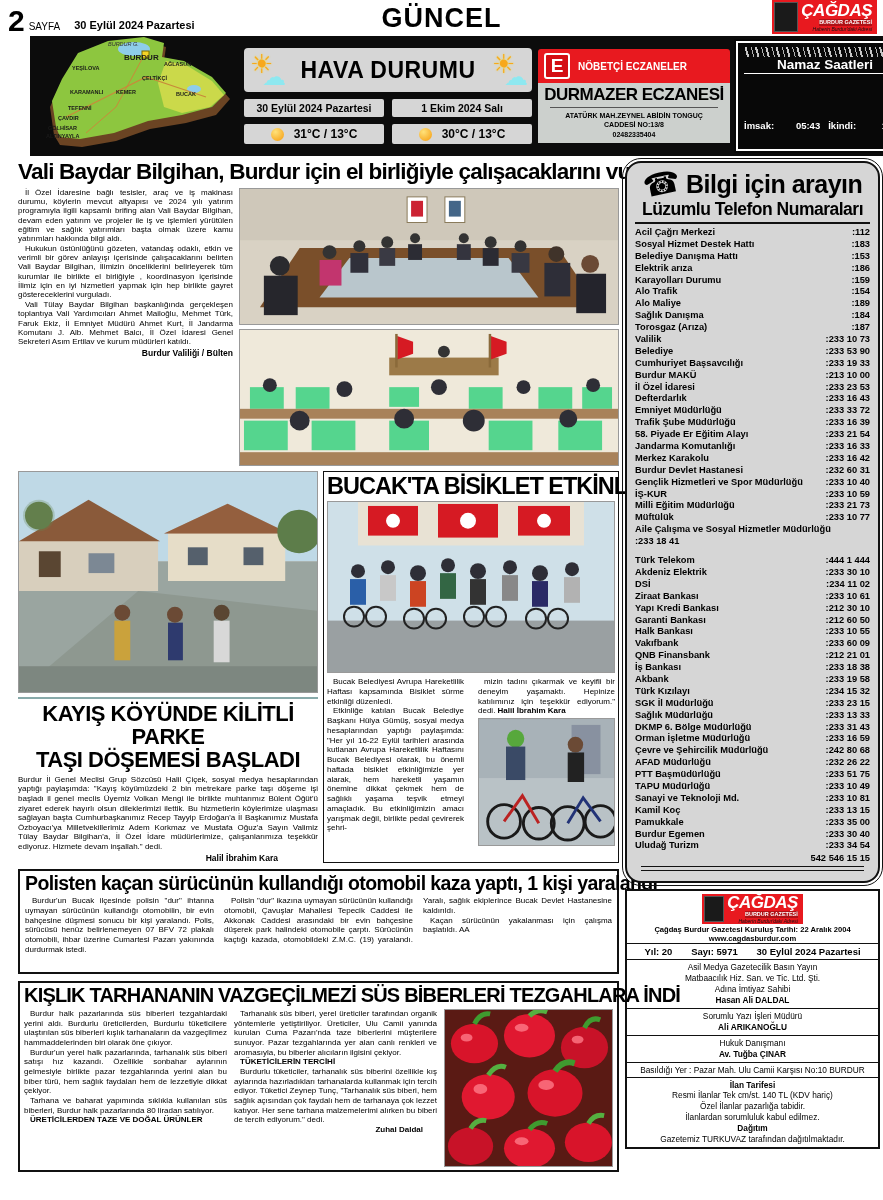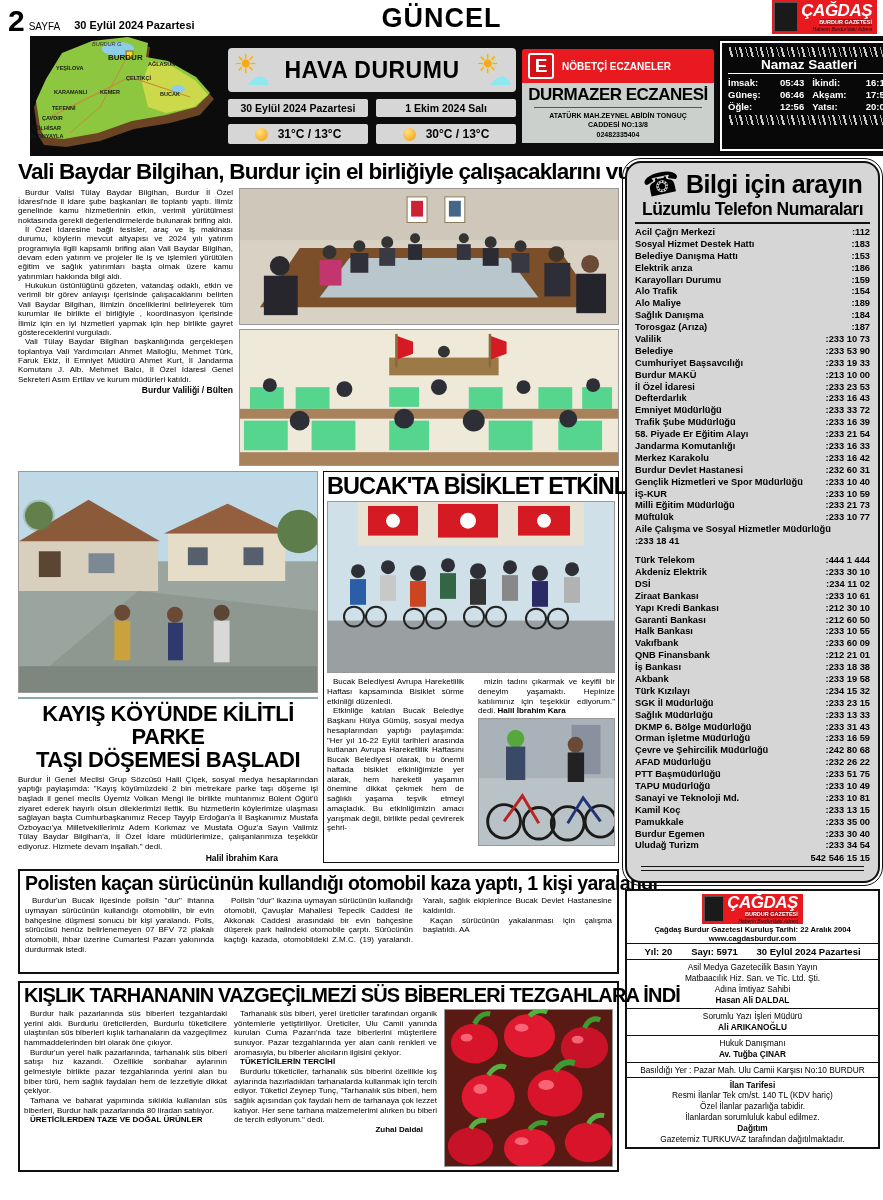--- a/index.html
+++ b/index.html
@@ -14,21 +14,21 @@
   .top-date { font-size:11px; font-weight:bold; margin-bottom:3px; }
   .section-title { position:absolute; left:0; right:0; text-align:center; bottom:2px; font-size:27px; font-weight:bold; letter-spacing:1px; }
   .brand { margin-left:auto; display:flex; align-items:stretch; background:#e8191f; padding:2px 5px 2px 2px; height:34px; }
   .brand .portrait { width:24px; background:#1a1a1a; margin-right:3px; border:1px solid #555; }
   .brand-txt { display:flex; flex-direction:column; justify-content:center;align-items:flex-end; }
   .brand-title { color:#fff; font-weight:bold; font-size:17px; font-style:italic; letter-spacing:-0.5px; line-height:1; }
   .brand-sub { color:#fff; background:#b01015; font-size:5.5px; font-weight:bold; text-align:center; line-height:1.3; }
   .brand-tag { color:#111; font-size:5px; font-style:italic; text-align:right; line-height:1.2; }
 
   
-  .banner { margin-left:30px; height:120px; background:#0c0c0c; display:flex; align-items:center; gap:6px; padding:4px 4px 4px 0; }
+  .banner { margin-left:30px; height:120px; background:#0c0c0c; display:flex; align-items:center; gap:6px; padding:4px 4px 4px 16px; }
   .map-area { position:relative; width:192px; height:118px; flex:none; }
   .map-area svg { position:absolute; inset:0; }
   .map-town { position:absolute; font-size:5.5px; font-weight:bold; color:#1a1a1a; white-space:nowrap; }
   .map-town.big { font-size:8px; }
   .map-town.lake { color:#333; font-style:italic; font-weight:normal; }
   .weather { flex:none; width:288px; display:flex; flex-direction:column; gap:7px; }
   .w-titlebar { background:#d6d6d6; border-radius:4px; height:44px; display:flex; align-items:center; justify-content:space-between; padding:0 4px; }
   .w-title { font-size:23px; font-weight:bold; letter-spacing:0.5px; }
   .suncloud { position:relative; width:38px; height:34px; flex:none; }
   .suncloud .s { position:absolute; top:-2px; left:2px; color:#f7a81c; font-size:26px; line-height:1; text-shadow:0 0 2px #f7d21c; }
@@ -43,21 +43,21 @@
   .e-logo { width:26px; height:26px; background:#d40f15; border:2px solid #fff; border-radius:3px; color:#fff; font-size:19px; font-weight:bold; display:flex; align-items:center; justify-content:center; }
   .pharm-banner { color:#fff; font-size:10px; font-weight:bold; }
   .pharm-info { background:#ccd0cd; padding:3px 4px 4px; text-align:center; }
   .pharm-name { font-size:17px; font-weight:bold; letter-spacing:-0.5px; line-height:1.1; }
   .pharm-underline { border-top:1px solid #555; margin:2px 8px 3px; }
   .pharm-addr { font-size:7px; font-weight:bold; line-height:1.35; }
   .prayer { flex:none; width:178px; height:110px; background:#080808; border:2px solid #fff; outline:2px solid #080808; color:#fff; padding:4px 6px; position:relative; overflow:hidden; }
   .prayer-deco { height:10px; background:repeating-linear-gradient(75deg,#080808 0 3px,#e9e9e9 3px 5px,#080808 5px 9px,#cfcfcf 9px 10px); opacity:0.85; }
   .prayer-title { text-align:center; font-size:13.5px; font-weight:bold; border-bottom:1px solid #fff; padding-bottom:1px; margin-bottom:3px; }
   .prayer-grid { display:grid; grid-template-rows:repeat(3,auto); grid-auto-flow:column; column-gap:8px; row-gap:1px; }
-  .p-row { display:flex; justify-content:space-between; font-size:9.5px; font-weight:bold; }
+  .p-row { display:flex; justify-content:space-between; font-size:9.5px; font-weight:bold;margin-top:43px; }
 
   
   .content { display:flex; gap:6px; padding:5px 3px 0 18px; }
   .col-left { width:601px; flex:none; }
   .col-right { width:255px; flex:none; }
 
   h2.main-headline { font-size:22.5px; font-weight:bold; letter-spacing:-0.8px; line-height:1; margin-bottom:4px; white-space:nowrap; }
   .ma-body { display:flex; gap:6px; }
   .ma-text { width:215px; flex:none; font-size:8px; line-height:1.17; text-align:justify; }
   .ma-text p { text-indent:7px; }
@@ -247,21 +247,20 @@
   </div>
 
   <div class="content">
     <div class="col-left">
 
       <section class="main-article">
         <h2 class="main-headline">Vali Baydar Bilgihan, Burdur için el birliğiyle çalışacaklarını vurguladı</h2>
         <div class="ma-body">
           <div>
             <div class="ma-text">
-                <p>Burdur Valisi Tülay Baydar Bilgihan, Burdur İl Özel İdaresi'nde il idare şube başkanları ile toplantı yaptı. İlimiz genelinde kamu hizmetlerinin etkin, verimli yürütülmesi noktasında gerekli değerlendirmelerde bulunarak brifing aldı.</p>
                 <p>İl Özel İdaresine bağlı tesisler, araç ve iş makinası durumu, köylerin mevcut altyapısı ve 2024 yılı yatırım programıyla ilgili kapsamlı brifing alan Vali Baydar Bilgihan, devam eden yatırım ve projeler ile iş ve işlemleri yürütülen eğitim ve sağlık yatırımları başta olmak üzere kamu yatırımları hakkında bilgi aldı.</p>
                 <p>Hukukun üstünlüğünü gözeten, vatandaş odaklı, etkin ve verimli bir görev anlayışı içerisinde çalışacaklarını belirten Vali Baydar Bilgihan, İlimizin önceliklerini belirleyerek tüm kurumlar ile birlikte el birliğiyle , koordinasyon içerisinde İlimiz için en iyi hizmetleri yapmak için hep birlikte gayret göstereceklerini vurguladı.</p>
                 <p>Vali Tülay Baydar Bilgihan başkanlığında gerçekleşen toplantıya Vali Yardımcıları Ahmet Mailoğlu, Mehmet Türk, Faruk Ekiz, İl Emniyet Müdürü Ahmet Kurt, İl Jandarma Komutanı J. Alb. Mehmet Balcı, İl Özel İdaresi Genel Sekreteri Asım Ertilav ve kurum müdürleri katıldı.</p>
               </div>
             <div class="ma-byline">
               <span></span>
               <b>Burdur Valiliği / Bülten</b>
             </div>
           </div>
           <div class="ma-photos">

